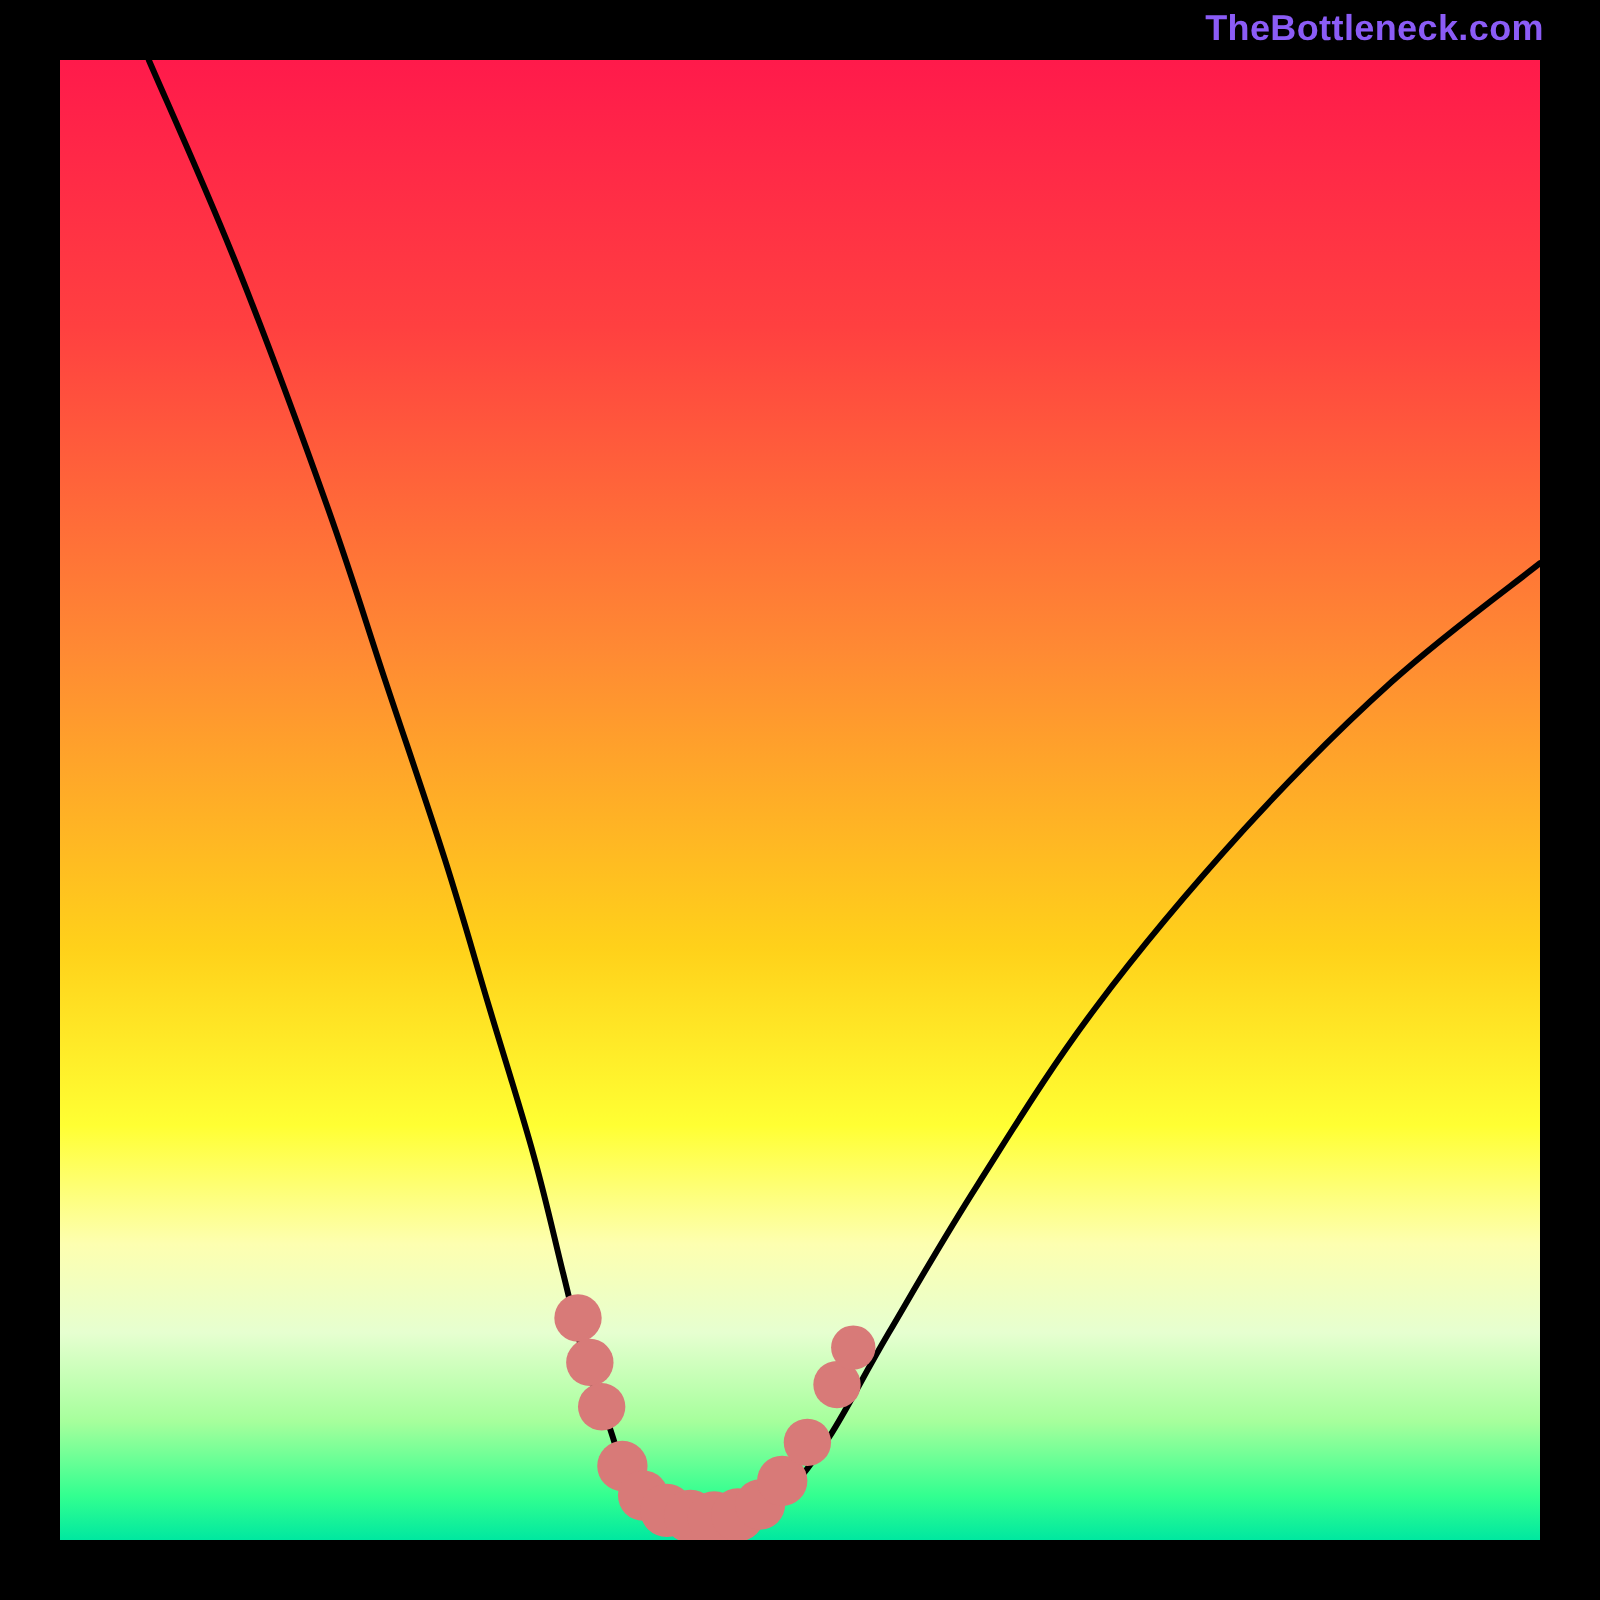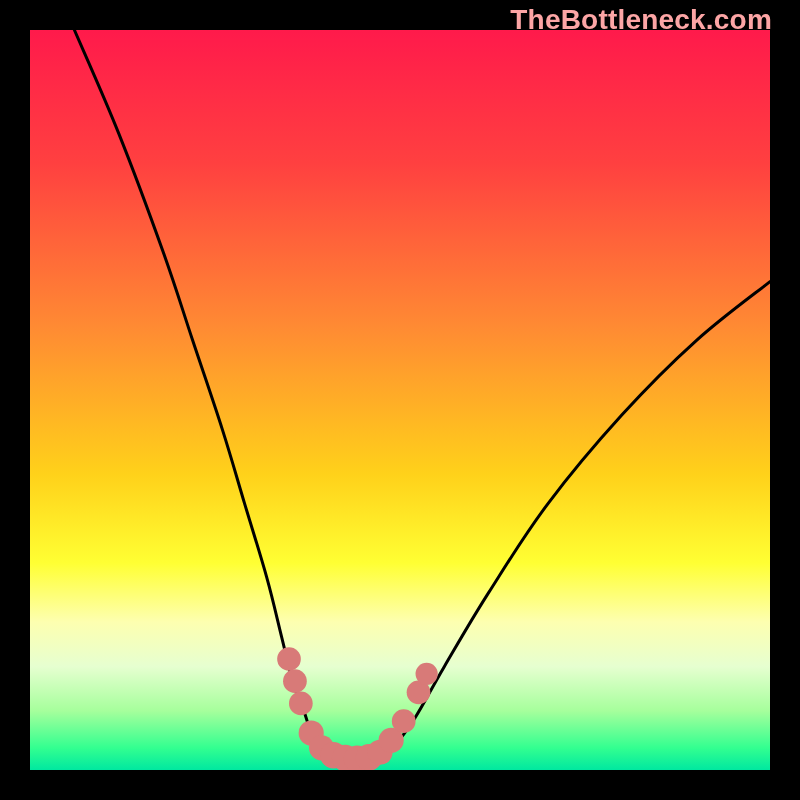--- a/index.html
+++ b/index.html
@@ -21,22 +21,22 @@
     left: 30px;
     top: 30px;
     width: 740px;
     height: 740px;
     overflow: hidden;
   }
   .watermark {
     position: absolute;
     top: 4px;
     right: 28px;
-    color: #fca5a5;
-    font-size: 28px;
+    color: #8b5cf6;
+    font-size: 18px;
     font-weight: 600;
     letter-spacing: 0.2px;
     font-family: Arial, Helvetica, sans-serif;
   }
   svg { display: block; }
   .curve {
     fill: none;
     stroke: #000;
     stroke-width: 3;
     stroke-linecap: round;

